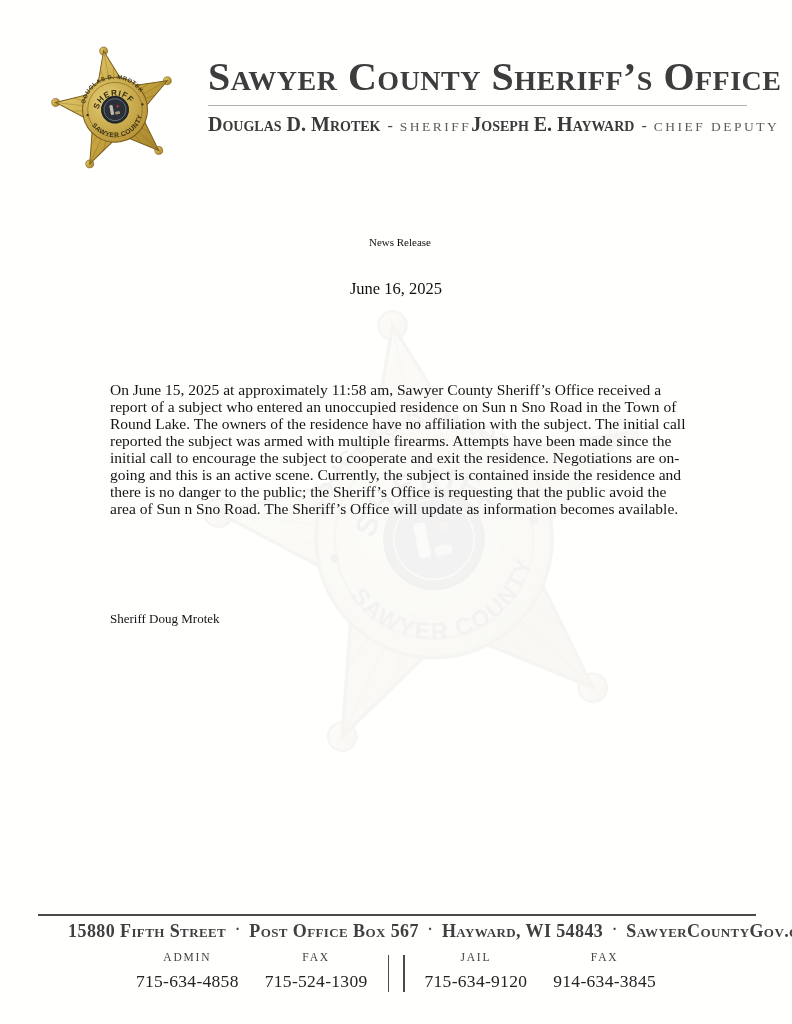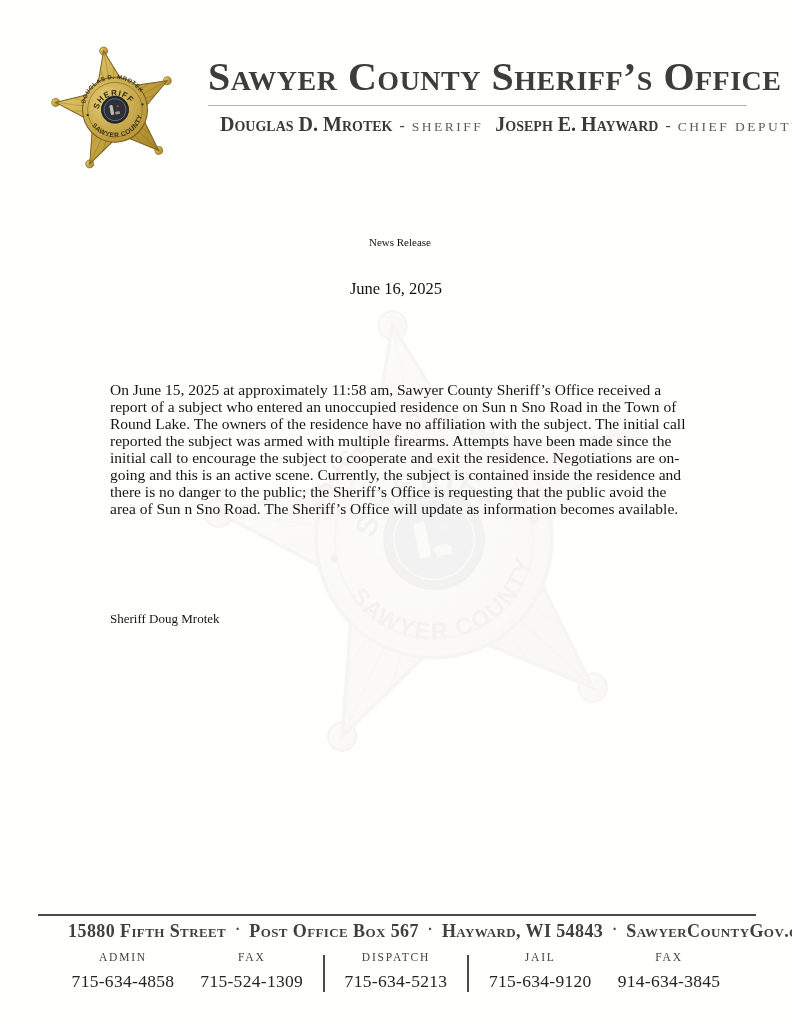--- a/index.html
+++ b/index.html
@@ -12,21 +12,21 @@
   
   .header { position:absolute; left:50px; top:36px; right:45px; display:flex; }
   .badge { width:130px; height:150px; flex:none; }
   .header-text { flex:1; margin-left:28px; padding-top:21px; min-width:0; }
   .masthead-title {
     font-size:40px; font-weight:bold; font-variant:small-caps;
     letter-spacing:0.5px; color:#3d3d3d; line-height:1; white-space:nowrap;
   }
   .masthead-rule { border:none; border-top:1.5px solid #b3b3b3; margin:8px 0 7px; }
   .officials { display:flex; justify-content:space-between; align-items:baseline; }
-  .official { white-space:nowrap;margin-left:12px; }
+  .official { white-space:nowrap; }
   .official-name { font-size:20px; font-weight:bold; font-variant:small-caps; color:#3a3a3a; }
   .name-dash { font-size:16px; color:#4a4a4a; margin:0 7px; }
   .official-role { font-size:13.5px; color:#5c5c5c; letter-spacing:2.5px; text-transform:uppercase; }
 
   
   .news-heading { position:absolute; top:236px; left:4px; width:100%; text-align:center; font-size:11px; color:#101010; }
   .news-date    { position:absolute; top:279px; left:0; width:100%; text-align:center; font-size:16.5px; color:#101010; }
   .body-text {
     position:absolute; left:110px; top:381px; width:580px;
     font-size:15.5px; line-height:17px; color:#141414; text-align:left;
@@ -185,24 +185,20 @@
   <div class="footer-contacts">
     <div class="contact-col">
       <div class="contact-label">ADMIN</div>
       <div class="contact-phone">715-634-4858</div>
     </div>
     <div class="contact-col">
       <div class="contact-label">FAX</div>
       <div class="contact-phone">715-524-1309</div>
     </div>
     <div class="contact-divider"></div>
-    <div class="contact-col">
-      <div class="contact-label">DISPATCH</div>
-      <div class="contact-phone">715-634-5213</div>
-    </div>
     <div class="contact-divider"></div>
     <div class="contact-col">
       <div class="contact-label">JAIL</div>
       <div class="contact-phone">715-634-9120</div>
     </div>
     <div class="contact-col">
       <div class="contact-label">FAX</div>
       <div class="contact-phone">914-634-3845</div>
     </div>
   </div>

